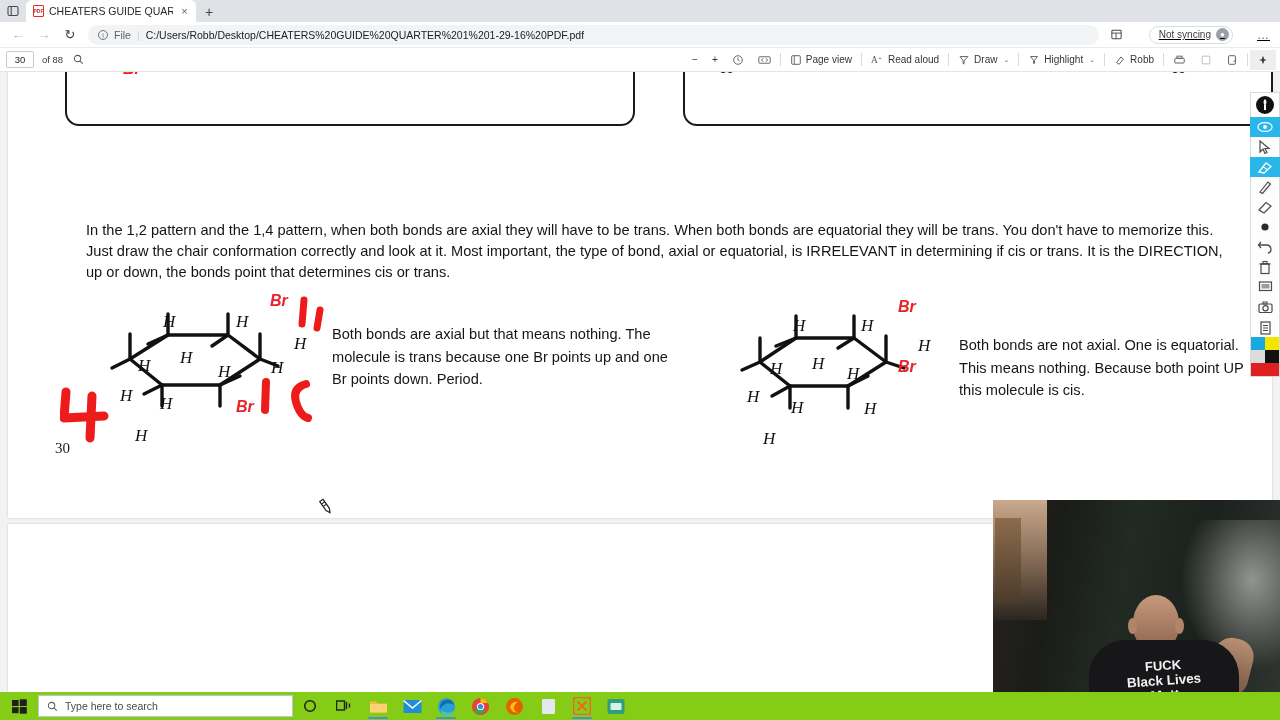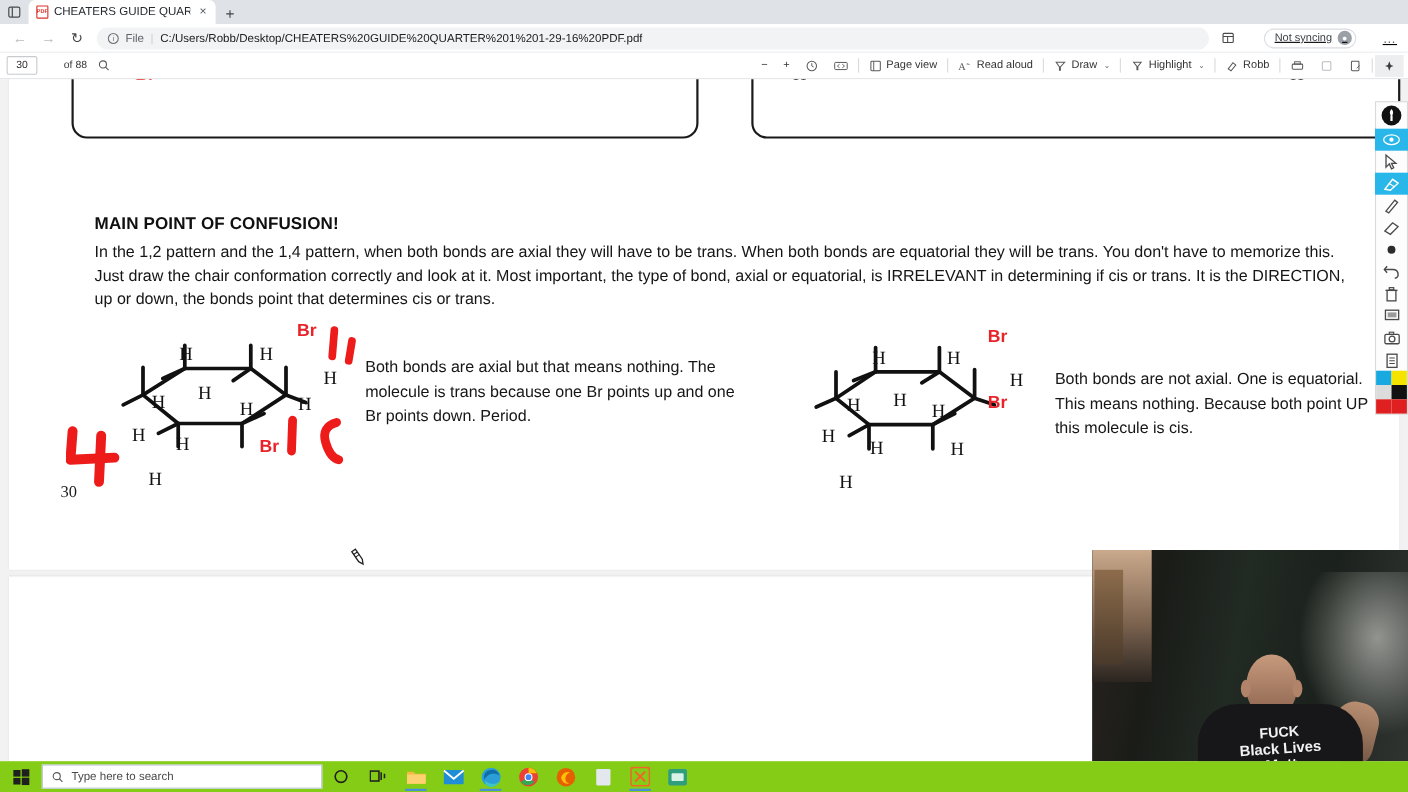--- a/index.html
+++ b/index.html
@@ -75,21 +75,21 @@
   .pdfbar {
     position: absolute; top: 48px; left: 0; width: 1280px; height: 24px;
     background: #ffffff; border-bottom: 1px solid #e3e5e8;
     display: flex; align-items: center; font-size: 10px; color: #3b3b3b;
   }
   .pagebox {
     width: 28px; height: 17px; border: 1px solid #c8cacd; border-radius: 2px;
     display:flex; align-items:center; justify-content:center; font-size: 9.5px;
     margin-left: 6px; color: #2b2b2b;
   }
-  .pagecount { margin-left: 24px; font-size: 9.5px; color:#3b3b3b; }
+  .pagecount { margin-left: 8px; font-size: 9.5px; color:#3b3b3b; }
   .tb-ico { margin-left: 10px; color:#5a5a5a; font-size: 11px; display:flex; align-items:center;}
   .pdfbar-right { margin-left: auto; display:flex; align-items:center; padding-right: 4px; }
   .tb-item {
     display:flex; align-items:center; gap: 4px; padding: 0 7px; height: 20px;
     font-size: 10px; color: #333; white-space: nowrap;
   }
   .tb-divider { width:1px; height: 13px; background:#d8dadd; margin: 0 2px; }
   .tb-caret { font-size: 7px; color:#6b6b6b; margin-left:2px; }
   .tb-item.pinned { background: #eceef0; }
 
@@ -105,21 +105,21 @@
   .page-a { top: -26px; height: 472px; }
   .page-b { top: 452px; height: 300px; }
 
   
   .chembox {
     position: absolute; border: 2.5px solid #1a1a1a; border-radius: 14px;
     height: 120px;
   }
   .box1 { left: 57px; top: -40px; width: 570px; }
   .box2 { left: 675px; top: -40px; width: 590px; }
-  .ch { position:absolute; font-family:"Liberation Serif", serif; font-size: 17px; color:#111; }
+  .ch { position:absolute; font-family:"Liberation Serif", serif; font-size: 17px; color:#111;font-style:italic; }
   .ch-red { color:#e8242a; font-weight: bold; font-family:"Liberation Sans", sans-serif; font-size: 16px;}
 
   h2.mainpoint {
     position: absolute; left: 78px; top: 149px;
     font-size: 15.5px; font-weight: bold; color:#101010; letter-spacing: .1px;
   }
   .para {
     position: absolute; left: 78px; top: 174px; width: 1150px;
     font-size: 14.6px; line-height: 21.2px; color: #151515;
   }
@@ -368,21 +368,20 @@
               <path d="M492 26 L492 50"></path>
           </g>
         </svg>
 
         <span class="ch" style="left:36px; top:50px;">H</span>
 
         <span class="ch" style="left:488px; top:50px;">H</span>
 
       </div>
 
-      <h2 class="mainpoint">MAIN POINT OF CONFUSION!</h2>
       <p class="para">In the 1,2 pattern and the 1,4 pattern, when both bonds are axial they will have to be trans. When both bonds are equatorial they will be trans. You don't have to memorize this. Just draw the chair conformation correctly and look at it. Most important, the type of bond, axial or equatorial, is IRRELEVANT in determining if cis or trans. It is the DIRECTION, up or down, the bonds point that determines cis or trans.</p>
 
       <svg style="position:absolute; left:100px; top:248px;" width="230" height="150" viewBox="0 0 230 150">
         <g stroke="#111" stroke-width="3.4" fill="none" stroke-linecap="round" stroke-linejoin="round">
 
           <path d="M22 70 L60 46 L120 46 L152 70 L112 96 L54 96 Z" transform="translate(0,-5)"></path>
 
           <path d="M22 65 L22 40"></path>  
             <path d="M22 65 L4 74"></path>
           <path d="M60 41 L60 20"></path>  

